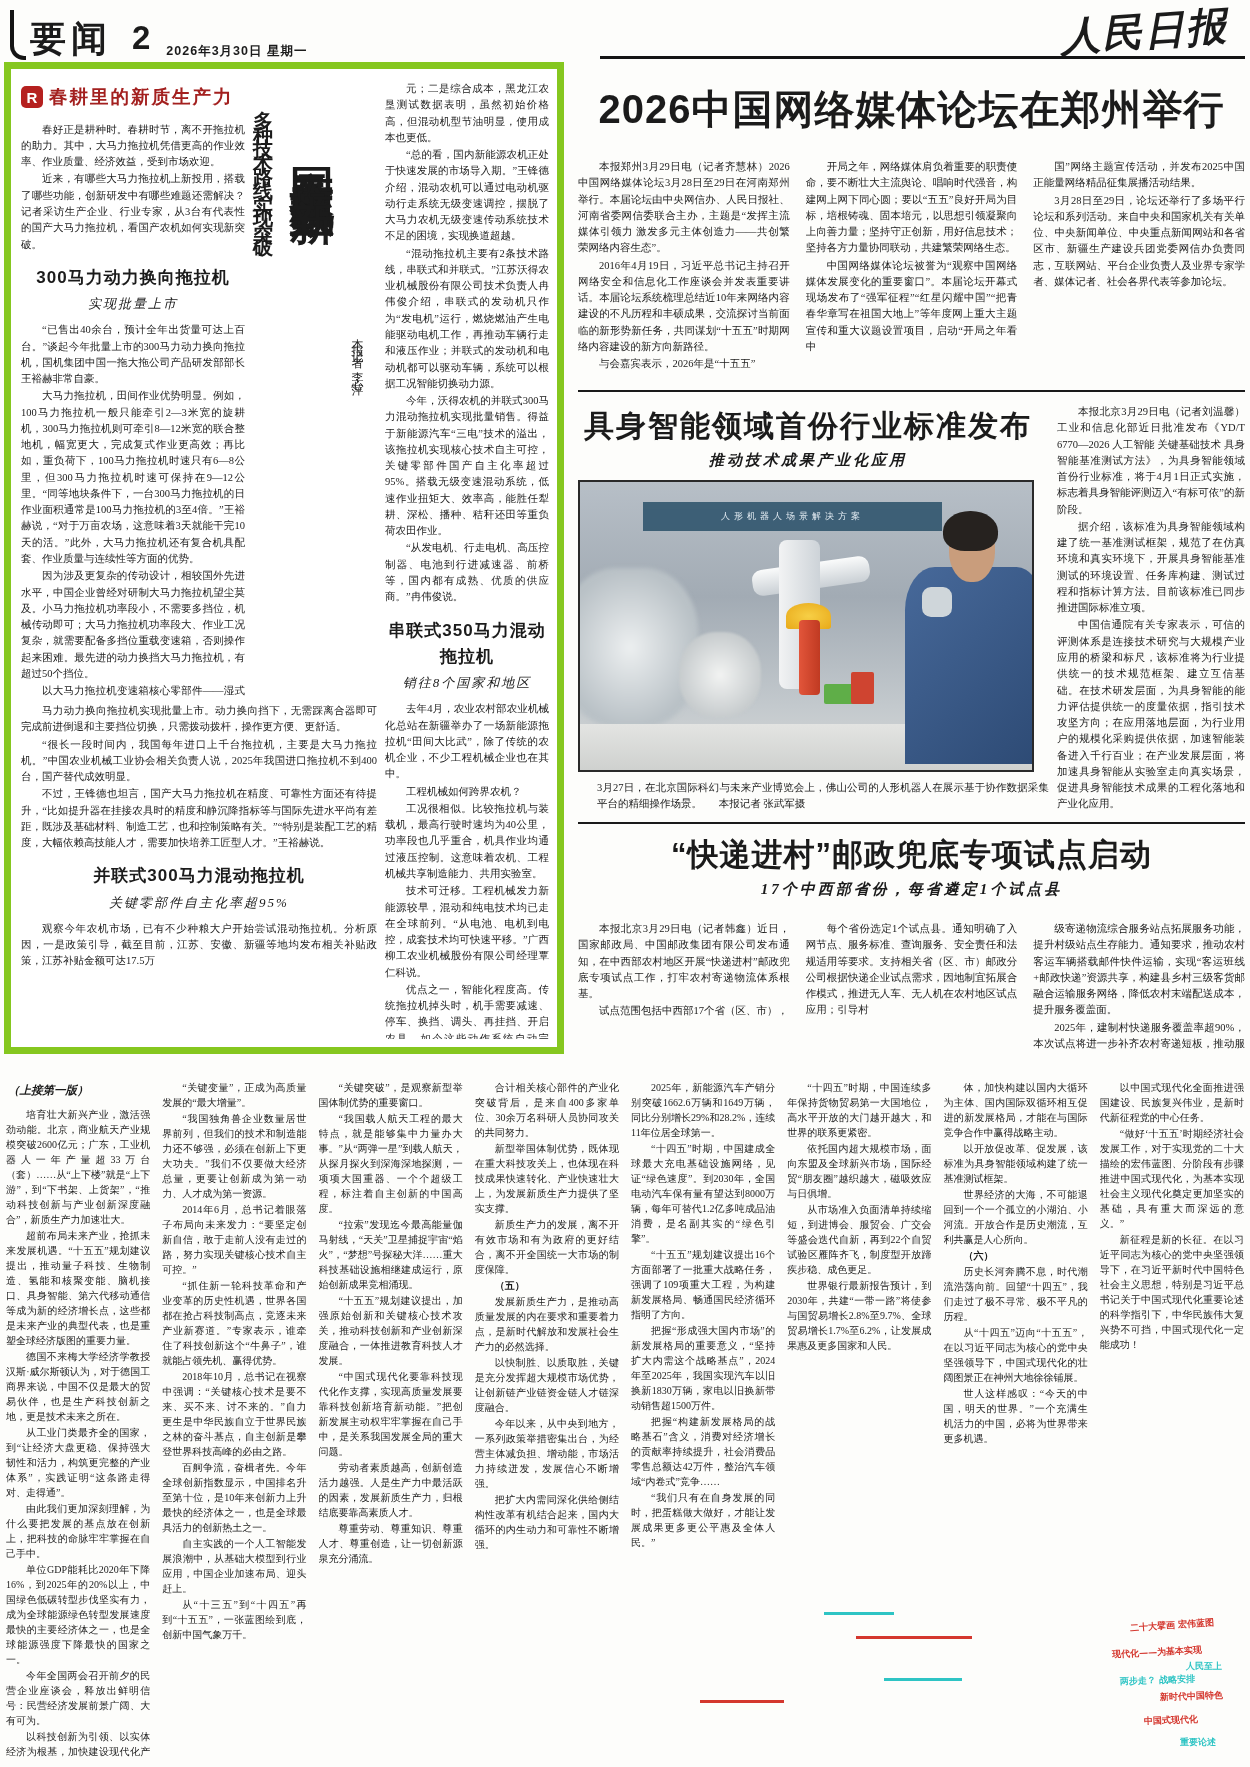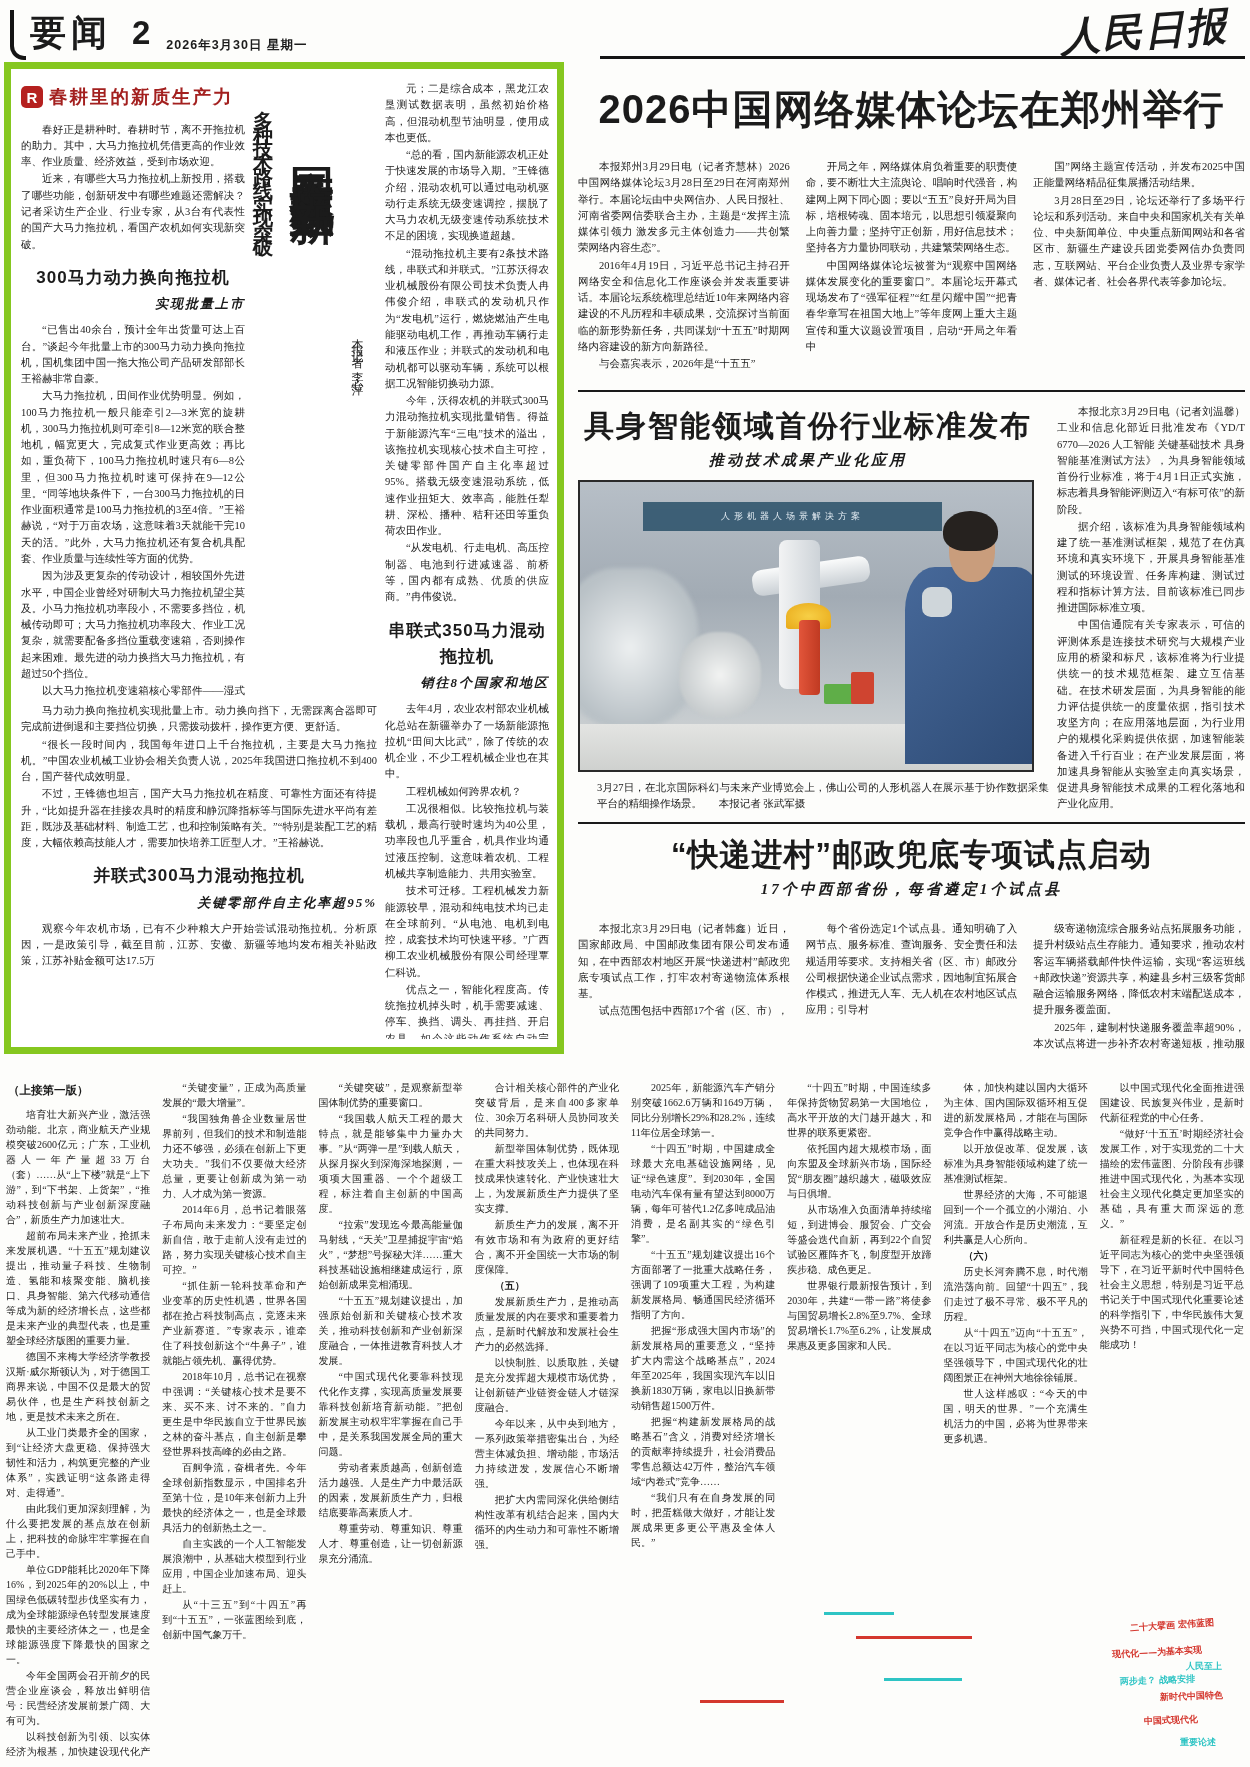--- a/index.html
+++ b/index.html
@@ -1,20 +1,20 @@
 <!DOCTYPE html>
 <html><head>
 <meta charset="utf-8">
 <style>
   html,body{margin:0;padding:0;background:#e8e8e4;}
   .page{position:relative;width:1250px;height:1767px;background:#fdfdfb;margin:0 auto;
         font-family:"Liberation Serif",serif;color:#1b1b1b;overflow:hidden;}
   p.para{margin:0 0 1px 0;text-indent:2em;text-align:justify;}
   
-  .header{position:absolute;left:10px;top:6px;display:flex;align-items:center;}
+  .header{position:absolute;left:10px;top:6px;display:flex;align-items:flex-end;}
   .bracket{width:12px;height:46px;border-left:4px solid #141414;border-bottom:4px solid #141414;
            border-bottom-left-radius:14px;margin-right:4px;margin-top:4px;}
   .h-sec{font-family:"Liberation Sans",sans-serif;font-size:36px;font-weight:700;letter-spacing:5px;line-height:1.2;}
   .h-num{font-family:"Liberation Sans",sans-serif;font-size:33px;font-weight:700;margin-left:20px;line-height:1.3;}
   .h-date{font-family:"Liberation Sans",sans-serif;font-size:12.5px;font-weight:700;margin-left:16px;margin-top:24px;letter-spacing:1px;}
   .masthead{position:absolute;right:22px;top:4px;font-family:"DejaVu Serif",serif;
             font-size:40px;font-weight:700;font-style:italic;transform:rotate(-4deg);letter-spacing:2px;}
   .head-rule{position:absolute;left:600px;top:56px;width:645px;height:3px;background:#141414;}
   
   .feature{position:absolute;left:4px;top:62px;width:560px;height:992px;border:7px solid #85c71f;
@@ -28,21 +28,21 @@
   .v-head{font-family:"Liberation Sans",sans-serif;font-size:44px;font-weight:700;letter-spacing:3px;margin-top:52px;height:540px;}
   .v-byline{font-size:12px;letter-spacing:6px;margin-top:248px;height:330px;color:#222;}
   .feat-wide{flex:1;overflow:hidden;font-size:10.5px;line-height:1.55;margin-top:4px;}
   .colB{flex:1;overflow:hidden;font-size:10.5px;line-height:1.55;}
   .kicker{display:flex;align-items:center;gap:6px;margin:2px 0 10px 0;}
   .r-badge{width:22px;height:22px;background:#b5201f;color:#fff;border-radius:5px;
            font-family:"Liberation Sans",sans-serif;font-weight:700;font-size:15px;
            display:flex;align-items:center;justify-content:center;flex:0 0 auto;}
   .kicker-t{color:#a3201f;font-weight:700;font-size:18.5px;letter-spacing:2px;font-family:"Liberation Sans",sans-serif;white-space:nowrap;}
   .sec-h{font-family:"Liberation Sans",sans-serif;font-size:17px;font-weight:700;text-align:center;margin:12px 0 3px 0;letter-spacing:1px;}
-  .sec-sub{font-size:13px;text-align:right;font-style:italic;font-weight:700;margin-bottom:8px;letter-spacing:2px;}
+  .sec-sub{font-size:13px;text-align:center;font-style:italic;font-weight:400;margin-bottom:8px;letter-spacing:2px;}
   
   .forum{position:absolute;left:578px;top:72px;width:667px;height:314px;overflow:hidden;}
   .forum-h{font-family:"Liberation Sans",sans-serif;font-size:40px;font-weight:700;text-align:center;
            letter-spacing:1px;margin:10px 0 0 0;}
   .cols3{display:flex;gap:16px;margin-top:22px;font-size:10.5px;line-height:1.55;}
   .cols3>div{flex:1;overflow:hidden;}
   .forum .cols3>div{height:212px;}
   .rule{position:absolute;background:#1a1a1a;height:2px;}
   .standard{position:absolute;left:578px;top:398px;width:667px;height:418px;}
   .std-left{position:absolute;left:0;top:0;width:460px;}
@@ -69,21 +69,21 @@
   .ph-hand{position:absolute;right:66%;top:30%;width:22%;height:12%;background:#cfd6da;border-radius:30%;}
   .std-caption{margin-top:8px;width:452px;font-size:10.5px;line-height:1.5;text-align:justify;margin-left:19px;}
   .credit{white-space:nowrap;margin-left:14px;}
   .delivery{position:absolute;left:578px;top:830px;width:667px;height:228px;overflow:hidden;}
   .del-h{font-family:"Liberation Sans",sans-serif;font-size:31px;font-weight:700;text-align:center;letter-spacing:1px;margin:4px 0 4px 0;}
   .del-sub{font-size:15px;font-style:italic;font-weight:700;text-align:center;letter-spacing:3px;margin-bottom:10px;}
   .delivery .cols3>div{height:130px;}
   
   .continuation{position:absolute;left:6px;top:1080px;width:1238px;height:680px;display:flex;gap:12px;}
   .cont-col{flex:1;overflow:hidden;font-size:10px;line-height:1.5;text-align:justify;}
-  .cont-label{font-weight:700;font-size:11.5px;margin:2px 0 8px 2px;}
+  .cont-label{font-weight:700;font-style:italic;font-size:11.5px;margin:2px 0 8px 2px;}
   .sec-mark{text-align:center;text-indent:0;font-weight:700;font-family:"Liberation Sans",sans-serif;margin:8px 0;}
   .anno{position:absolute;font-size:9px;font-weight:700;white-space:nowrap;font-family:"DejaVu Sans",sans-serif;z-index:5;}
 </style>
 </head>
 <body>
 
 <div class="page">
 
   <div class="header">
     <div class="bracket"></div>

